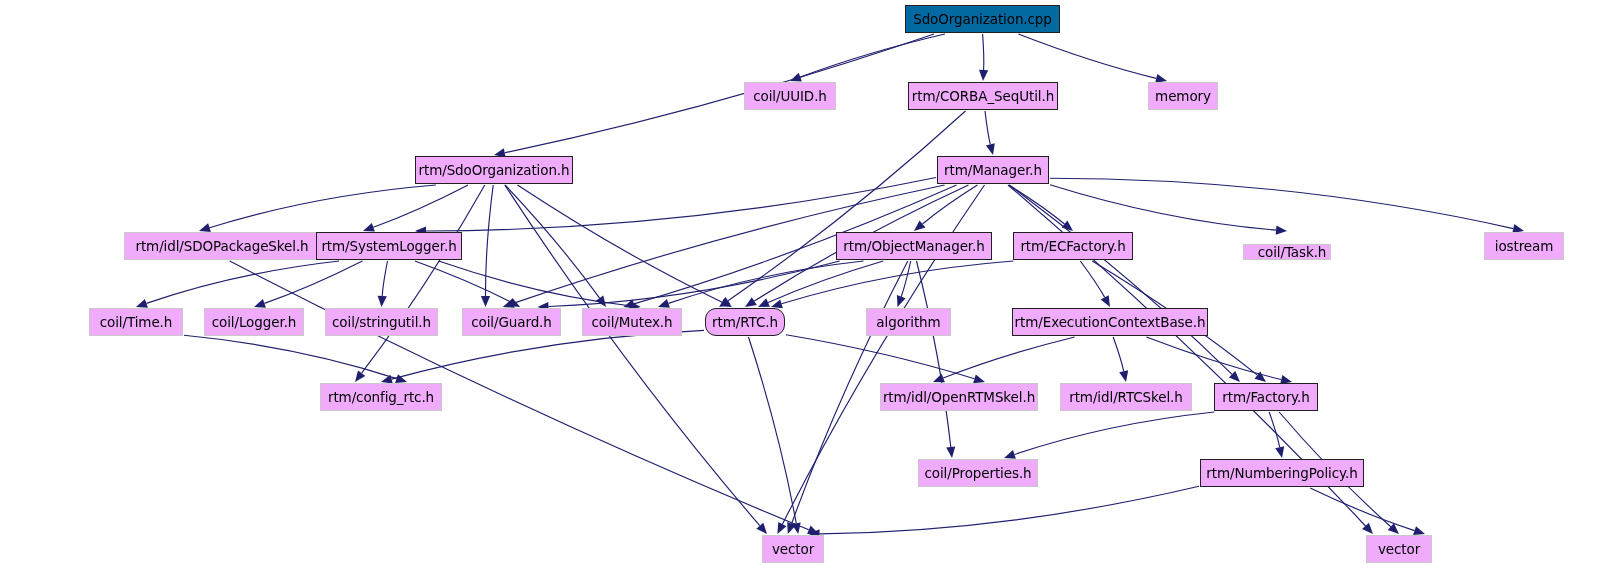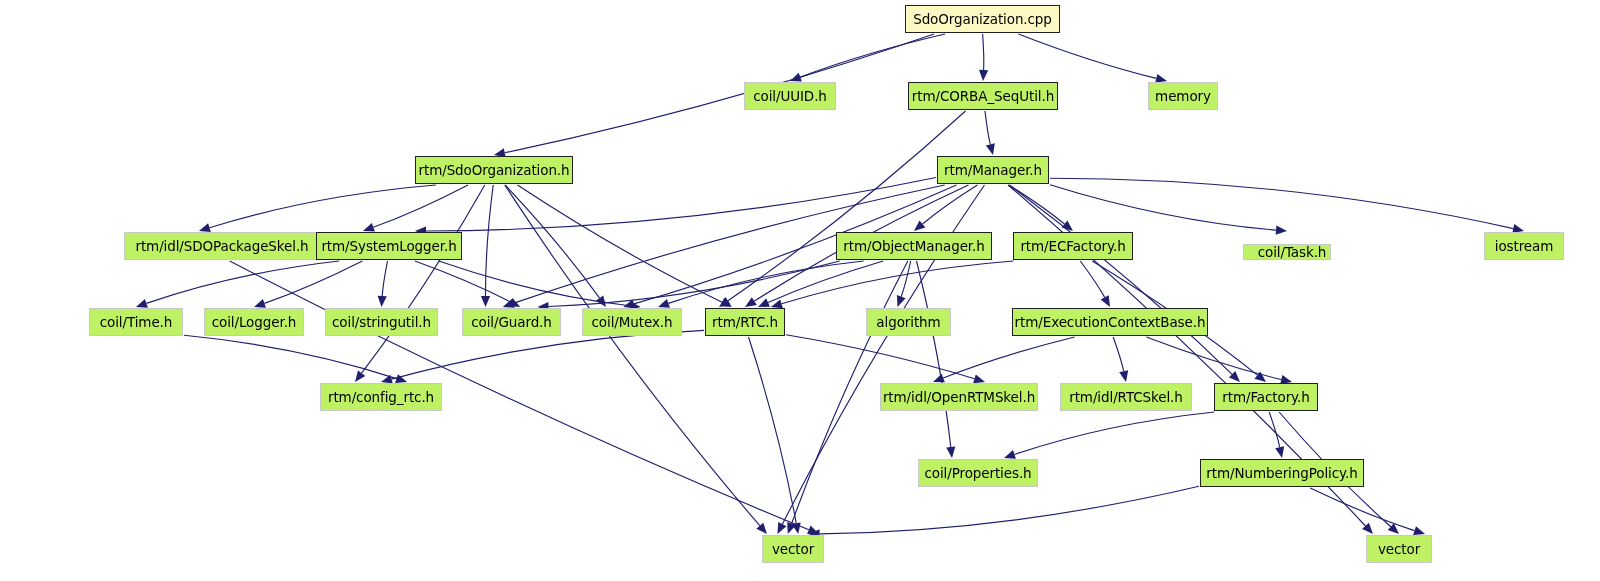--- a/index.html
+++ b/index.html
@@ -3,30 +3,30 @@
 <meta charset="utf-8">
 <style>
   html,body{margin:0;padding:0;background:#ffffff;}
   body{width:1600px;height:581px;font-family:"DejaVu Sans",sans-serif;}
   #graph{position:relative;width:1600px;height:581px;overflow:hidden;}
   #edges{position:absolute;left:0;top:0;width:1600px;height:581px;}
   .node{
     position:absolute;
     box-sizing:border-box;
     display:flex;align-items:center;justify-content:center;
-    background:#bef264;
+    background:#f0abfc;
     border:1px solid #c8c8c8;
     font-size:13.5px;
     color:#000000;
     white-space:nowrap;
     letter-spacing:-0.1px;
     z-index:5;
   }
   .node.strong{border:1.6px solid #202020;}
-  .node.root{background:#fef9c3;border:1.6px solid #202020;}
+  .node.root{background:#0369a1;border:1.6px solid #202020;}
   .node-label{pointer-events:none;}
 </style>
 </head>
 <body>
 
 <div id="graph">
   <svg id="edges" viewBox="0 0 1600 581" xmlns="http://www.w3.org/2000/svg">
       <path d="M 945.0 34.0 Q 865.9 52.4 800.3 77.1" fill="none" stroke="#1f1f6e" stroke-width="1.15"></path>
       <polygon points="790.0,81.0 798.7,72.8 801.9,81.4" fill="#1f1f6e"></polygon>
       <path d="M 982.6 34.0 Q 984.3 57.5 983.6 70.0" fill="none" stroke="#1f1f6e" stroke-width="1.15"></path>
@@ -175,21 +175,21 @@
       </div>
       <div class="node" style="left: 325px; top: 308px; width: 113px; height: 28px;">
         <span class="node-label">coil/stringutil.h</span>
       </div>
       <div class="node" style="left: 462px; top: 308px; width: 99px; height: 28px;">
         <span class="node-label">coil/Guard.h</span>
       </div>
       <div class="node" style="left: 582px; top: 308px; width: 100px; height: 28px;">
         <span class="node-label">coil/Mutex.h</span>
       </div>
-      <div class="node strong" style="left: 705px; top: 308px; width: 80px; height: 28px;">
+      <div class="node strong" style="left: 705px; top: 308px; width: 80px; height: 28px; border-radius: 11px;">
         <span class="node-label">rtm/RTC.h</span>
       </div>
       <div class="node" style="left: 855px; top: 308px; width: 85px; height: 28px; margin-left: 11px;">
         <span class="node-label">algorithm</span>
       </div>
       <div class="node strong" style="left: 1012px; top: 308px; width: 196px; height: 28px;">
         <span class="node-label">rtm/ExecutionContextBase.h</span>
       </div>
       <div class="node" style="left: 320px; top: 383px; width: 122px; height: 28px;">
         <span class="node-label">rtm/config_rtc.h</span>

